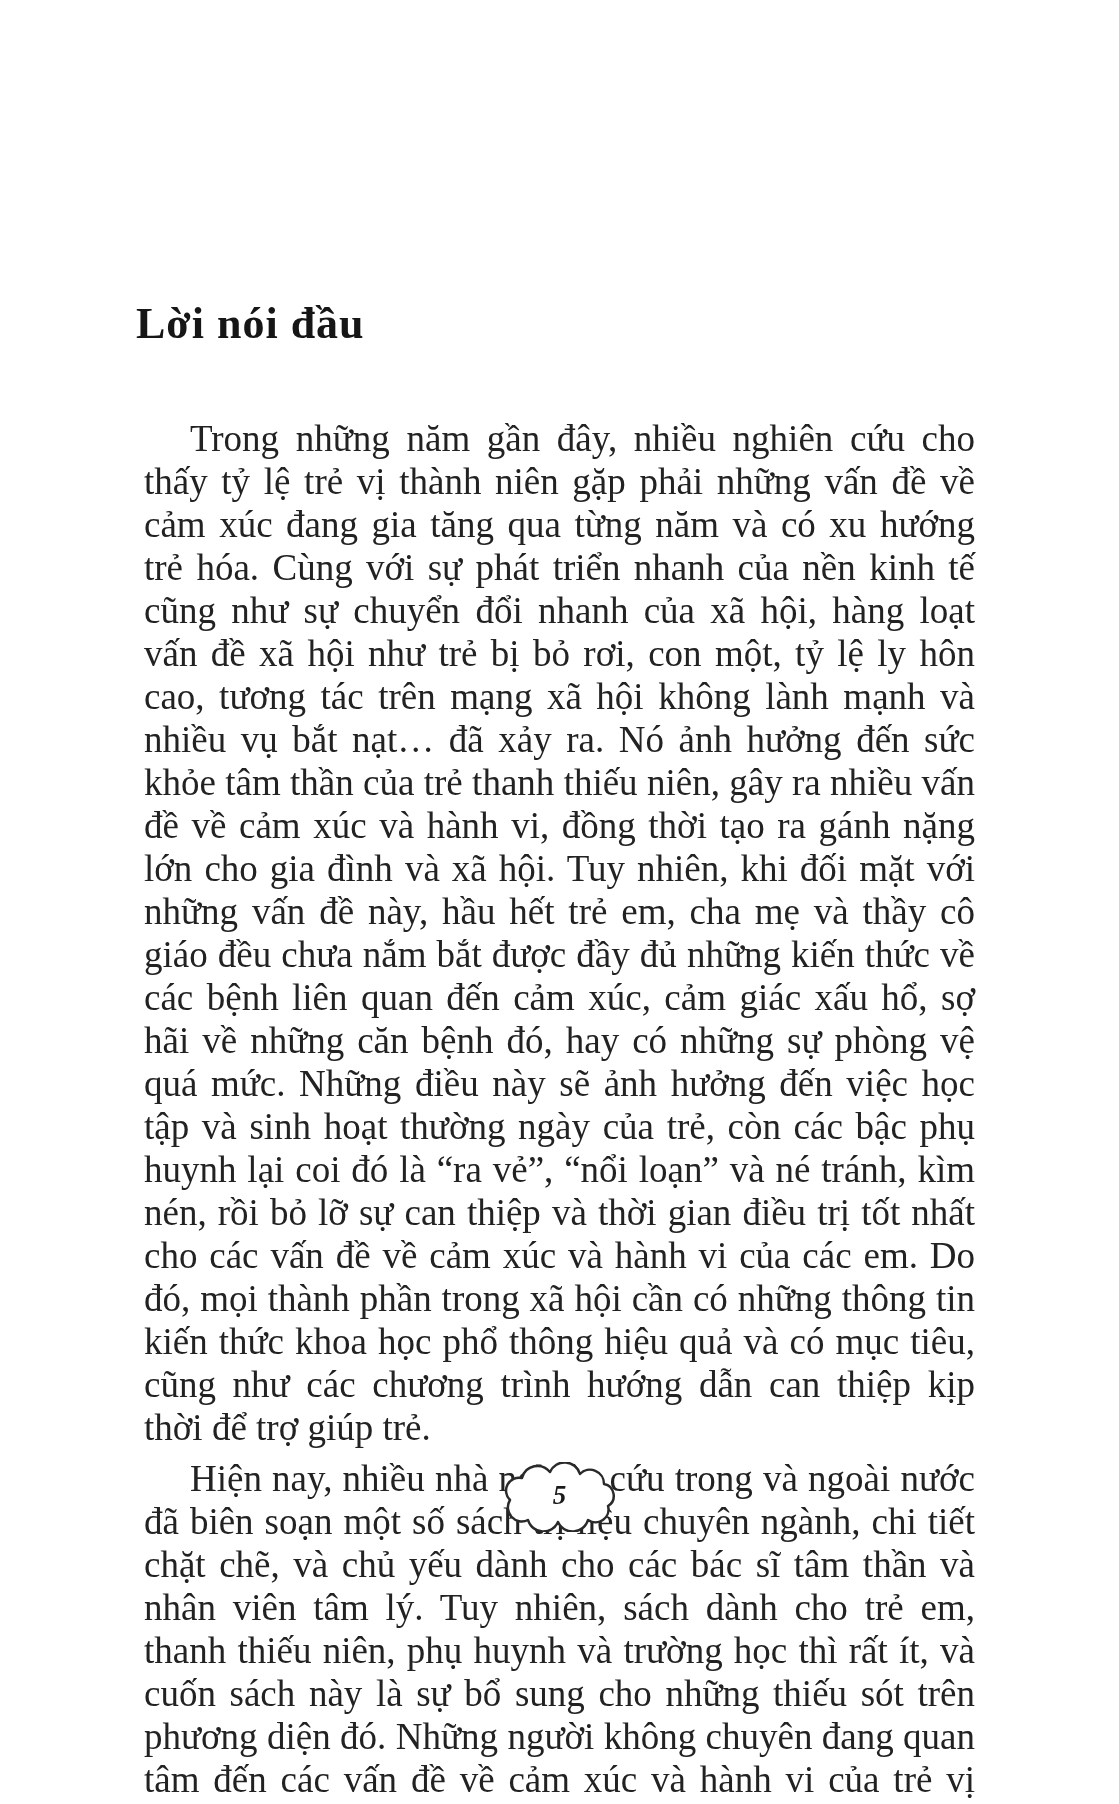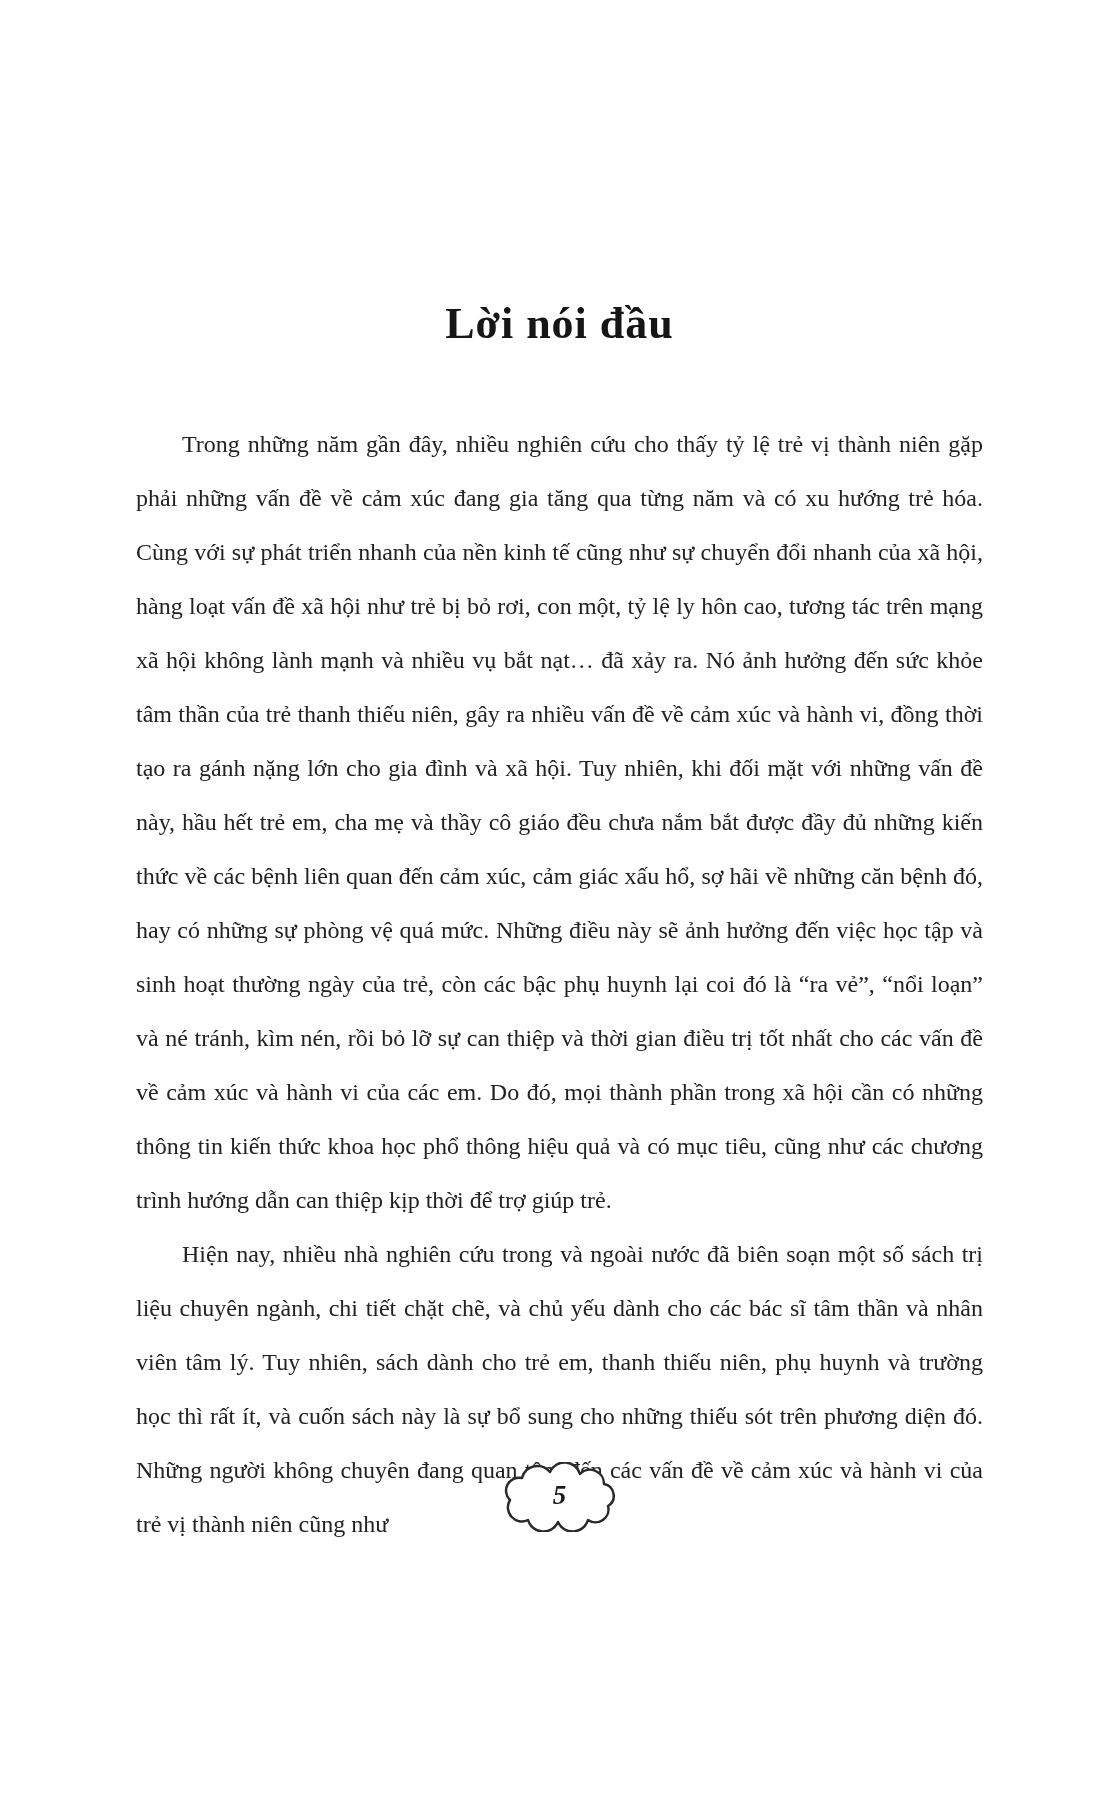--- a/index.html
+++ b/index.html
@@ -18,31 +18,31 @@
     overflow: hidden;
   }
   .content {
     position: absolute;
     left: 136px;
     right: 136px;
     top: 298px;
   }
   .title {
     margin: 0 0 68px 0;
-    text-align: center;
+    text-align: left;
     font-size: 44px;
     font-weight: bold;
     letter-spacing: 1px;
     color: #161616;
     font-family: "Liberation Serif", serif;
   }
   .para {
-    margin: 0;
-    font-size: 24px;
-    line-height: 54px;
+    margin: 8px;
+    font-size: 37px;
+    line-height: 43px;
     text-align: justify;
     text-indent: 46px;
     color: #222222;
   }
   .footer {
     position: absolute;
     left: 0;
     right: 0;
     top: 1462px;
     display: flex;

